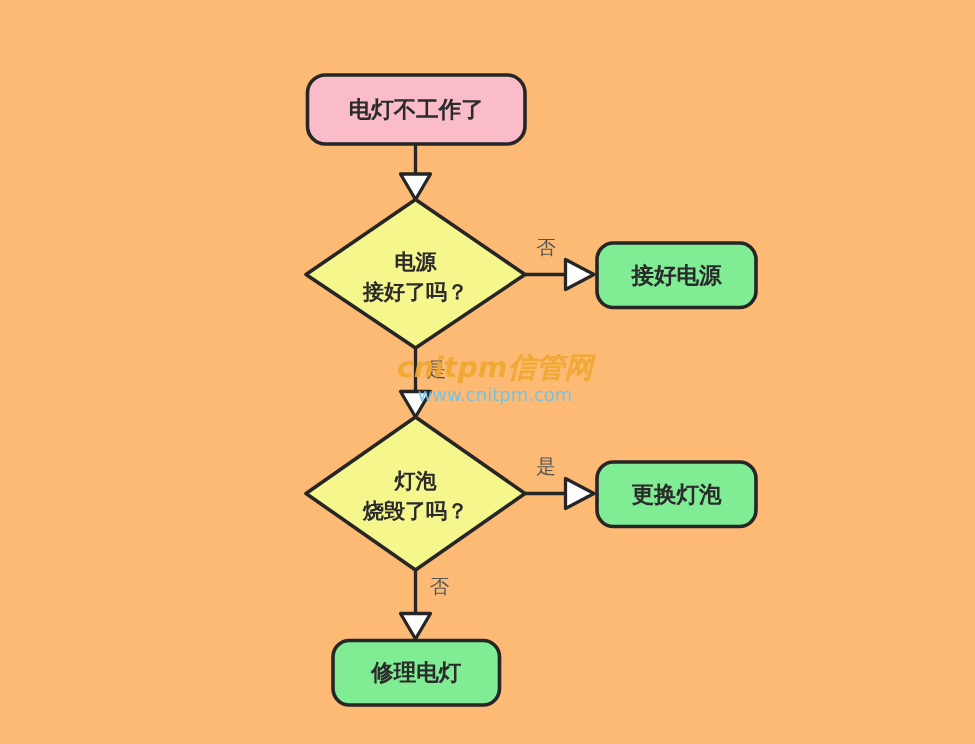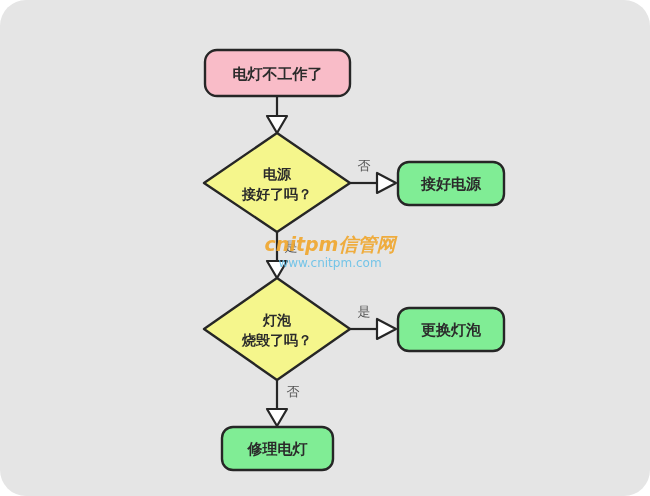--- a/index.html
+++ b/index.html
@@ -7,23 +7,22 @@
     padding: 0;
     background: #ffffff;
   }
   body {
     font-family: "DejaVu Sans", "Liberation Sans", sans-serif;
   }
   #canvas {
     position: relative;
     width: 650px;
     height: 496px;
-    background: #e5e5e5;
+    background: #fdba74;
     overflow: hidden;
-    border-radius: 26px;
   }
   #flow-svg {
     position: absolute;
     left: 0;
     top: 0;
     width: 650px;
     height: 496px;
   }
   .node-text {
     font-family: "DejaVu Sans", "Liberation Sans", sans-serif;

